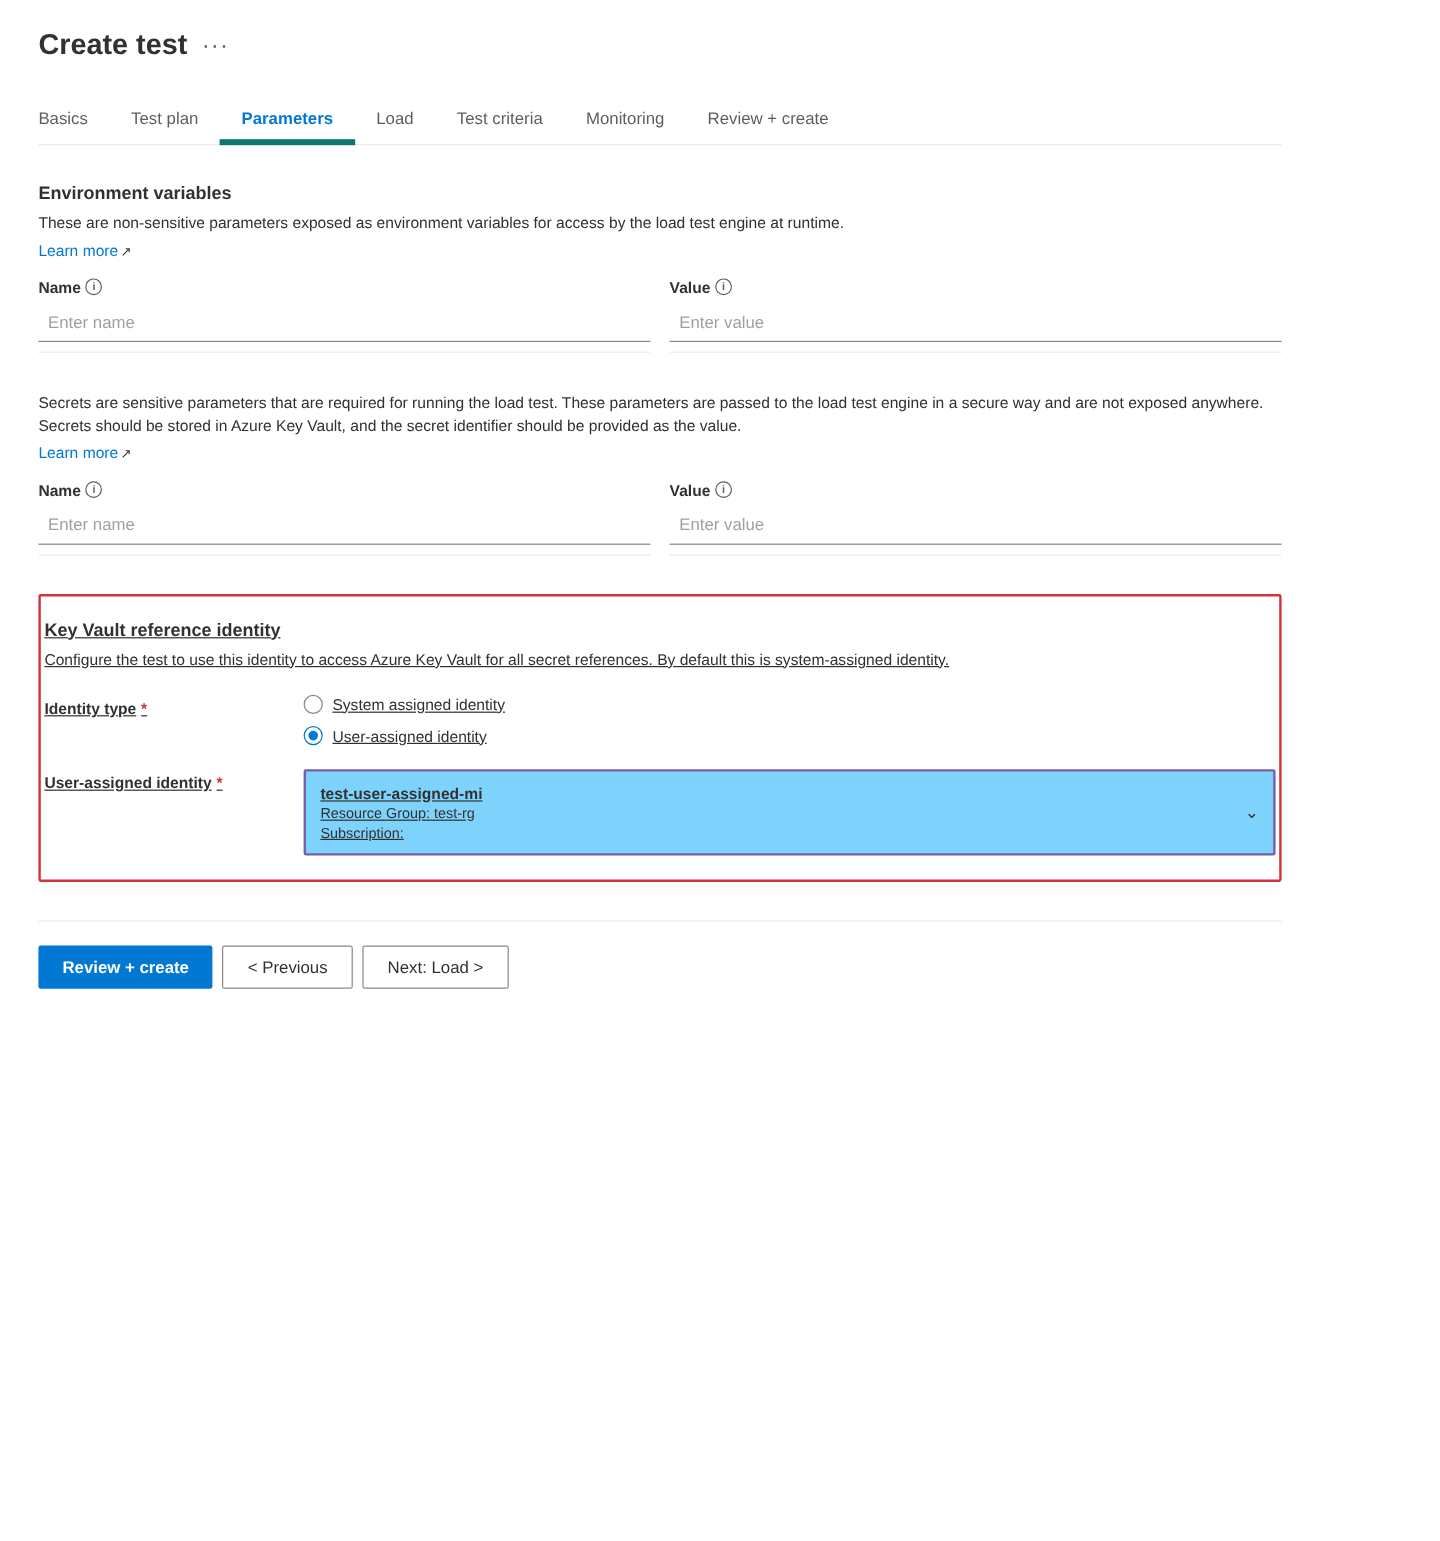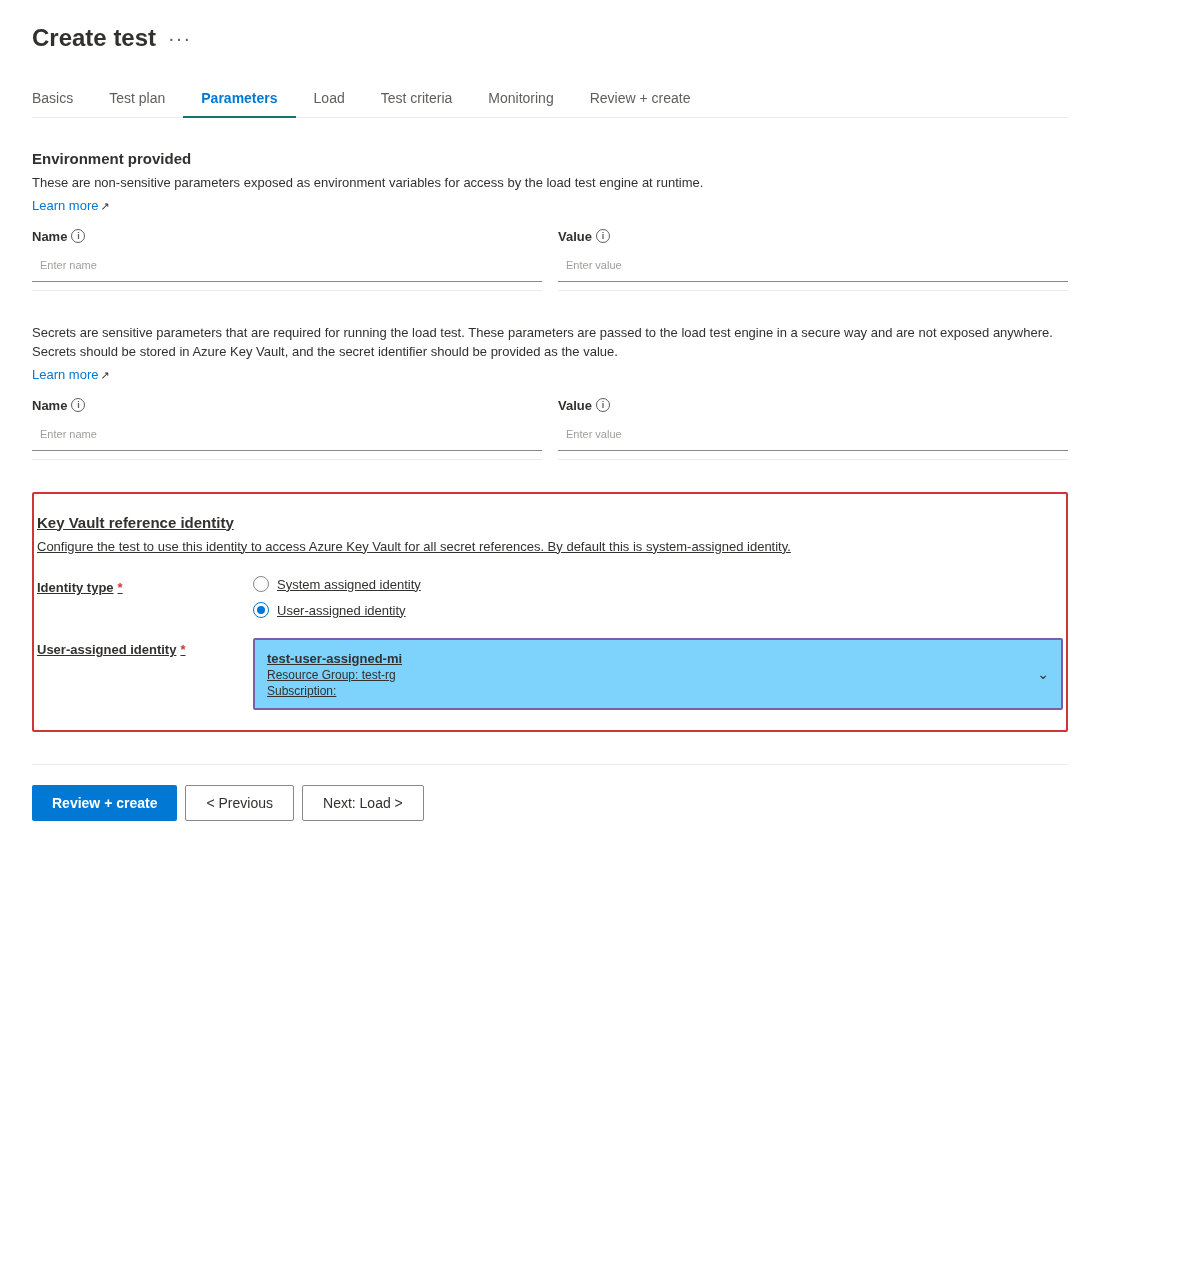--- a/index.html
+++ b/index.html
@@ -42,21 +42,21 @@
       font-size: 14px;
       color: #605e5c;
       cursor: pointer;
       border-bottom: 2px solid transparent;
       margin-bottom: -1px;
       white-space: nowrap;
     }
     .tab:first-child { padding-left: 0; }
     .tab.active {
       color: #0078d4;
-      border-bottom: 2px solid #0f766e;
+      border-bottom: 5px solid #0f766e;
       font-weight: 600;
     }
 
     
     .section { margin-bottom: 32px; }
     .section-title {
       font-size: 15px;
       font-weight: 700;
       color: #323130;
       margin-bottom: 6px;
@@ -105,21 +105,21 @@
       font-size: 9px;
       color: #605e5c;
       cursor: help;
     }
     .text-input {
       width: 100%;
       height: 32px;
       border: none;
       border-bottom: 1px solid #8a8886;
       outline: none;
-      font-size: 11px;
+      font-size: 14px;
       color: #6d28d9;
       padding: 0 8px;
       background: transparent;
     }
     .text-input::placeholder { color: #a19f9d; }
 
     
     .form-divider {
       border: none;
       border-top: 1px solid #edebe9;
@@ -267,21 +267,21 @@
     <div class="tab">Basics</div>
     <div class="tab">Test plan</div>
     <div class="tab active">Parameters</div>
     <div class="tab">Load</div>
     <div class="tab">Test criteria</div>
     <div class="tab">Monitoring</div>
     <div class="tab">Review + create</div>
   </nav>
 
   <div class="section">
-    <div class="section-title">Environment provided</div>
+    <div class="section-title">Environment variables</div>
     <div class="section-desc">These are non-sensitive parameters exposed as environment variables for access by the load test engine at runtime.</div>
     <a class="learn-more">Learn more</a><span class="external-icon">↗</span>
 
     <div class="form-row">
       <div>
         <div class="field-label">
           <span>Name</span>
           <span class="info-icon">i</span>
         </div>
         <input class="text-input" type="text" placeholder="Enter name" style="">

